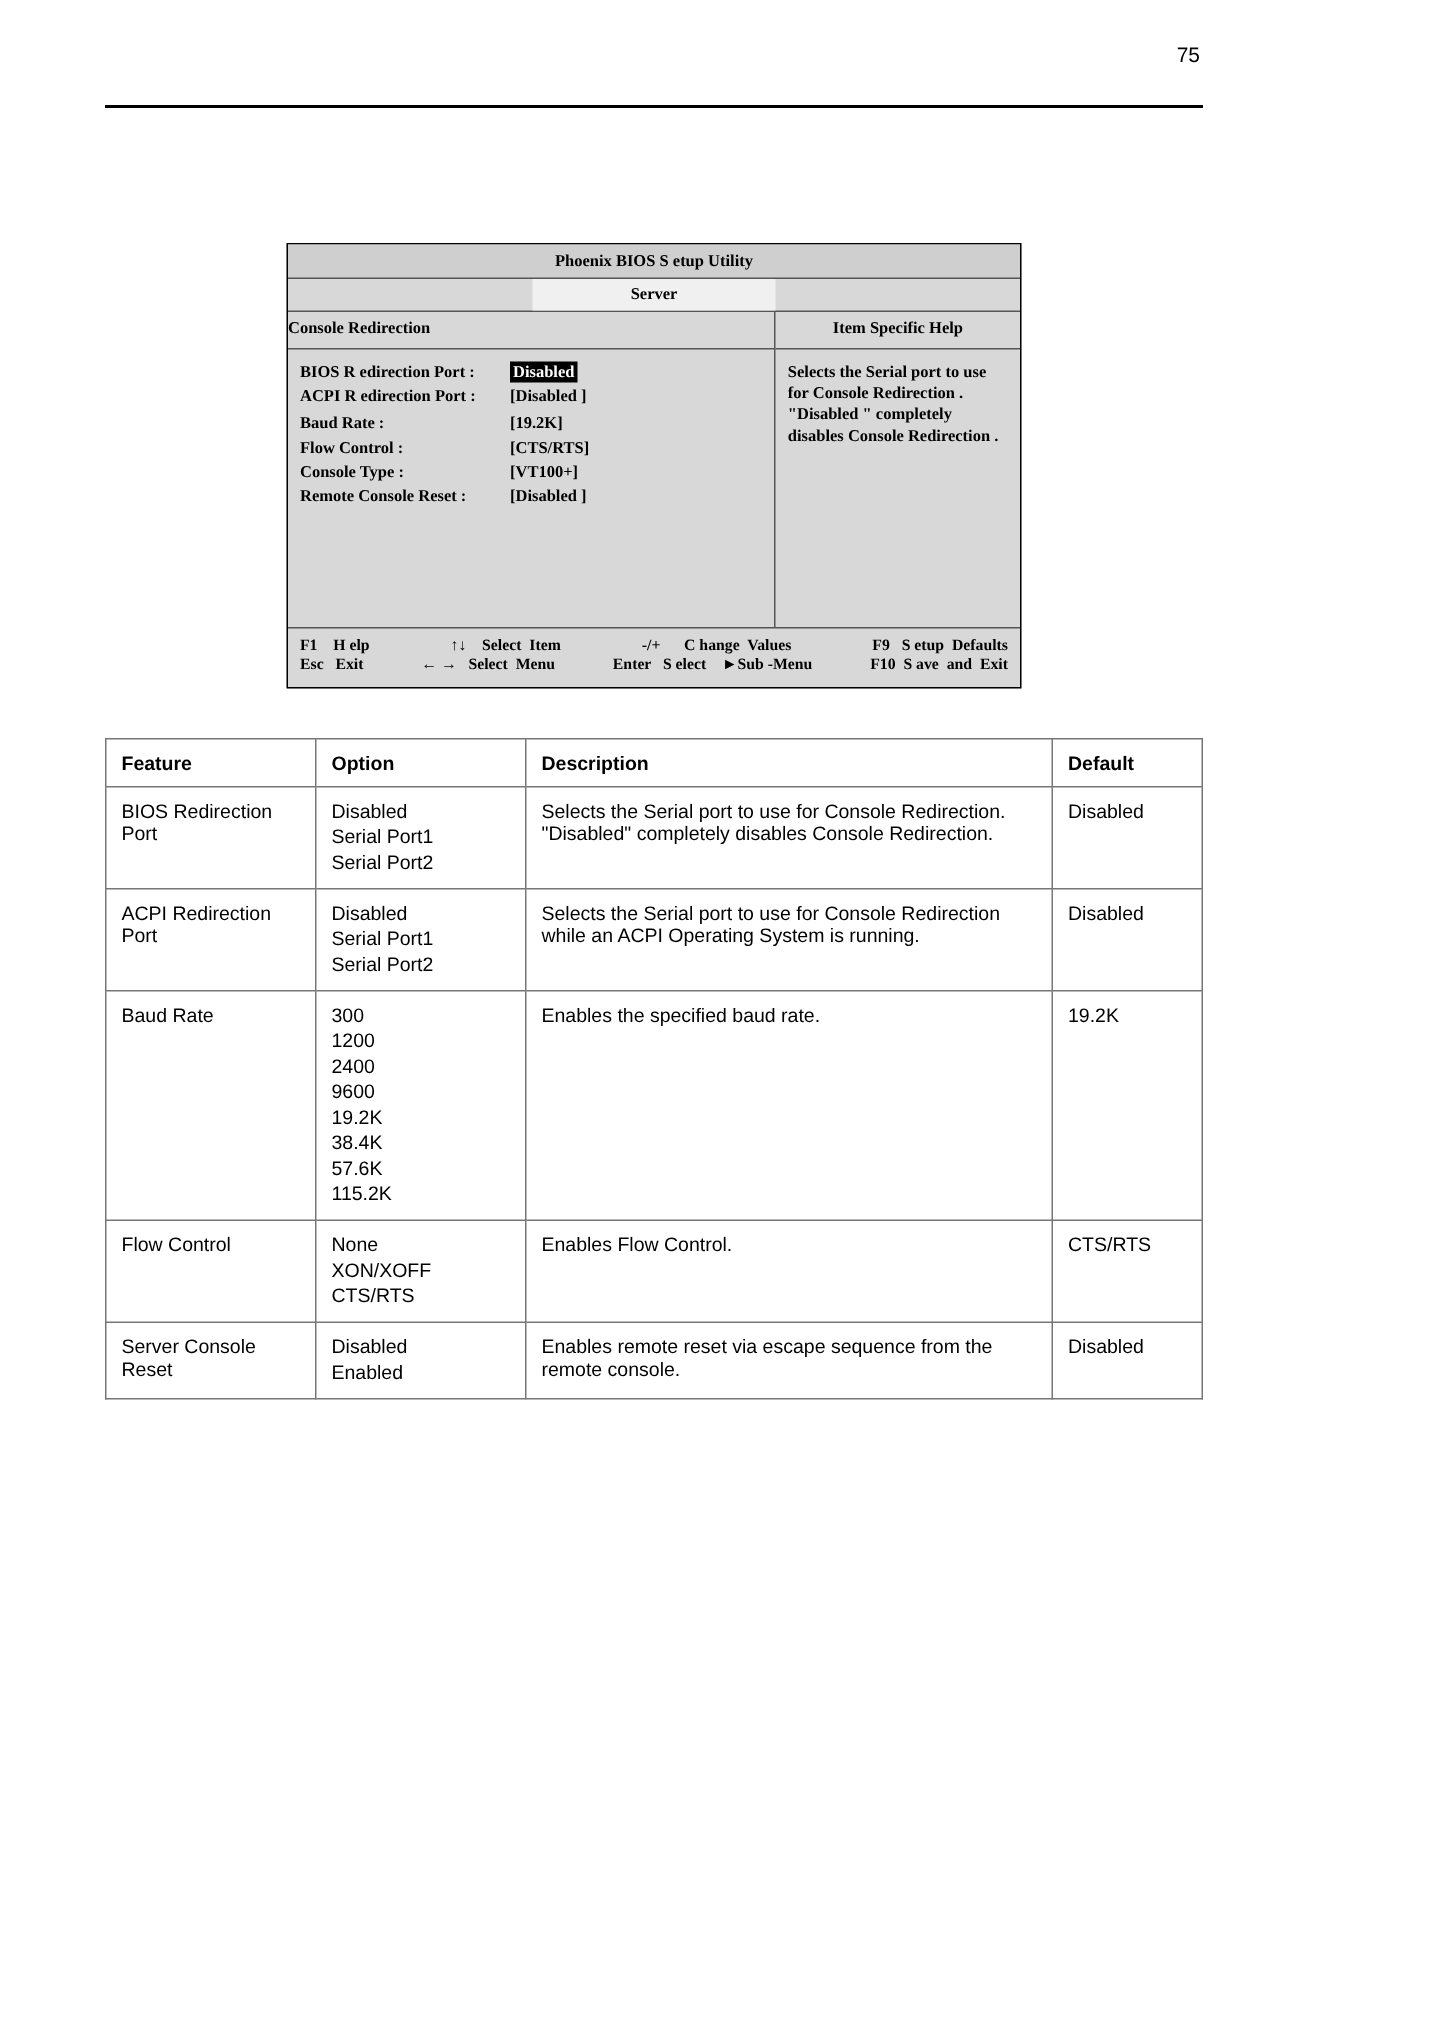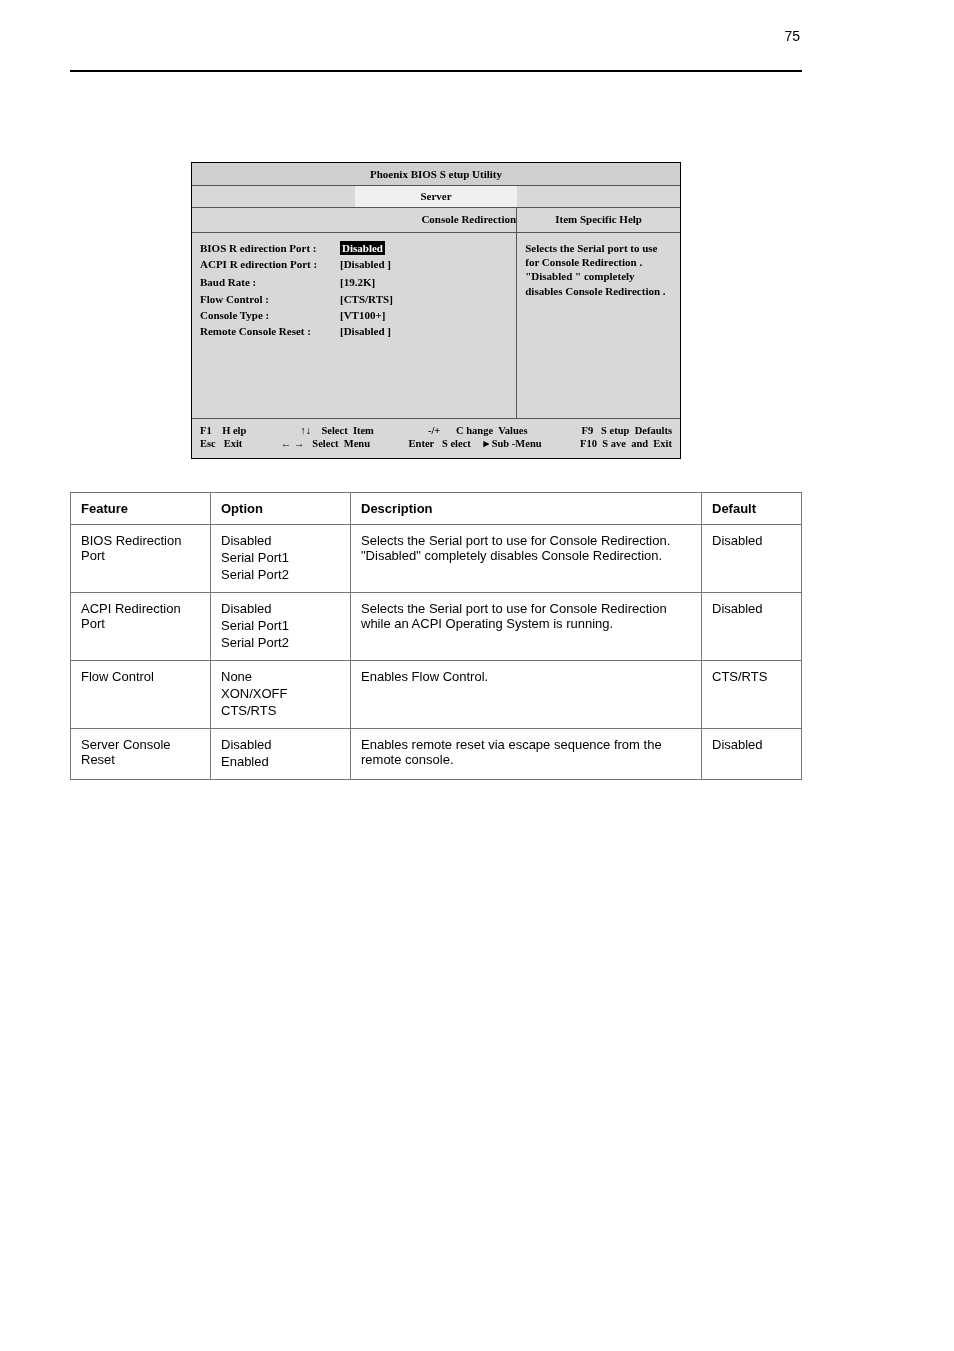--- a/index.html
+++ b/index.html
@@ -72,21 +72,21 @@
     display: flex;
     min-height: 210px;
   }
   .bios-left {
     flex: 2.1;
     border-right: 1px solid #555;
     padding: 6px 8px;
     font-weight: bold;
   }
   .bios-subhead {
-    text-align: right;
+    text-align: left;
     padding-bottom: 6px;
     border-bottom: 1px solid #555;
     margin: -6px -8px 8px -8px;
     padding-top: 4px;
   }
   .bios-row {
     display: flex;
     margin: 2px 0;
   }
   .bios-row .lbl { width: 140px; }
@@ -250,20 +250,35 @@
           <td>ACPI Redirection Port</td>
           <td>
             <div class="opt-item">Disabled</div>
             <div class="opt-item">Serial Port1</div>
             <div class="opt-item">Serial Port2</div>
           </td>
           <td>Selects the Serial port to use for Console Redirection while an ACPI Operating System is running.</td>
           <td>Disabled</td>
         </tr>
         <tr>
+          <td>Baud Rate</td>
+          <td>
+            <div class="opt-item">300</div>
+            <div class="opt-item">1200</div>
+            <div class="opt-item">2400</div>
+            <div class="opt-item">9600</div>
+            <div class="opt-item">19.2K</div>
+            <div class="opt-item">38.4K</div>
+            <div class="opt-item">57.6K</div>
+            <div class="opt-item">115.2K</div>
+          </td>
+          <td>Enables the specified baud rate.</td>
+          <td>19.2K</td>
+        </tr>
+        <tr>
           <td>Flow Control</td>
           <td>
             <div class="opt-item">None</div>
             <div class="opt-item">XON/XOFF</div>
             <div class="opt-item">CTS/RTS</div>
           </td>
           <td>Enables Flow Control.</td>
           <td>CTS/RTS</td>
         </tr>
         <tr>

